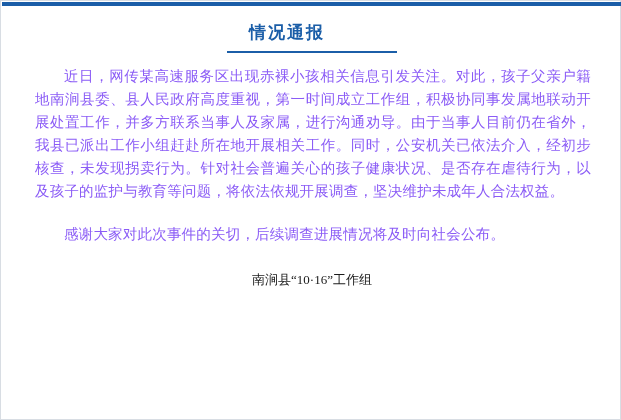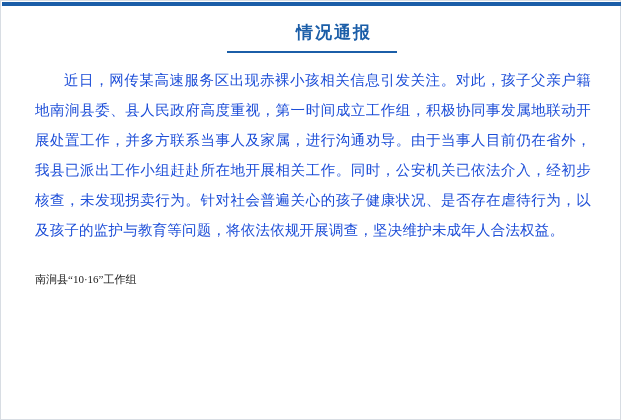--- a/index.html
+++ b/index.html
@@ -33,68 +33,68 @@
     position: absolute;
     left: 0;
     top: 20px;
     width: 572px;
     text-align: center;
     font-size: 17px;
     font-weight: bold;
     color: #1b5ea8;
     letter-spacing: 2px;
     font-family: Liberation Mono, monospace;
-    padding-left: 47px;
   }
   .title-underline {
     position: absolute;
     left: 226px;
     top: 50px;
     width: 170px;
     height: 2px;
     background: #1b5ea8;
   }
   .body-area {
     position: absolute;
     left: 34px;
     top: 64px;
     width: 556px;
   }
   .para {
     font-size: 14.5px;
-    line-height: 30px;
-    color: #1d4ed8;
+    line-height: 23px;
+    color: #8b5cf6;
     text-align: justify;
     text-justify: inter-ideograph;
     text-indent: 2em;
     margin: 0 0 20px 0;
     letter-spacing: 0.2px;
   }
   .signature {
-    text-align: left;
-    font-size: 11px;
+    text-align: center;
+    font-size: 13px;
     line-height: 28px;
     color: #1a1a1a;
     padding-right: 2px;
   }
   .signature div {
     white-space: nowrap;
   }
 </style>
 </head>
 <body>
 
 <div class="page">
 
   <div class="top-rule"></div>
 
   <div class="title">情况通报</div>
   <div class="title-underline"></div>
 
   <div class="body-area">
     <p class="para">近日，网传某高速服务区出现赤裸小孩相关信息引发关注。对此，孩子父亲户籍地南涧县委、县人民政府高度重视，第一时间成立工作组，积极协同事发属地联动开展处置工作，并多方联系当事人及家属，进行沟通劝导。由于当事人目前仍在省外，我县已派出工作小组赶赴所在地开展相关工作。同时，公安机关已依法介入，经初步核查，未发现拐卖行为。针对社会普遍关心的孩子健康状况、是否存在虐待行为，以及孩子的监护与教育等问题，将依法依规开展调查，坚决维护未成年人合法权益。</p>
+    <p class="para">感谢大家对此次事件的关切，后续调查进展情况将及时向社会公布。</p>
 
     <div class="signature">
       <div>南涧县“10·16”工作组</div>
     </div>
   </div>
 
 </div>
 
 </body></html>

